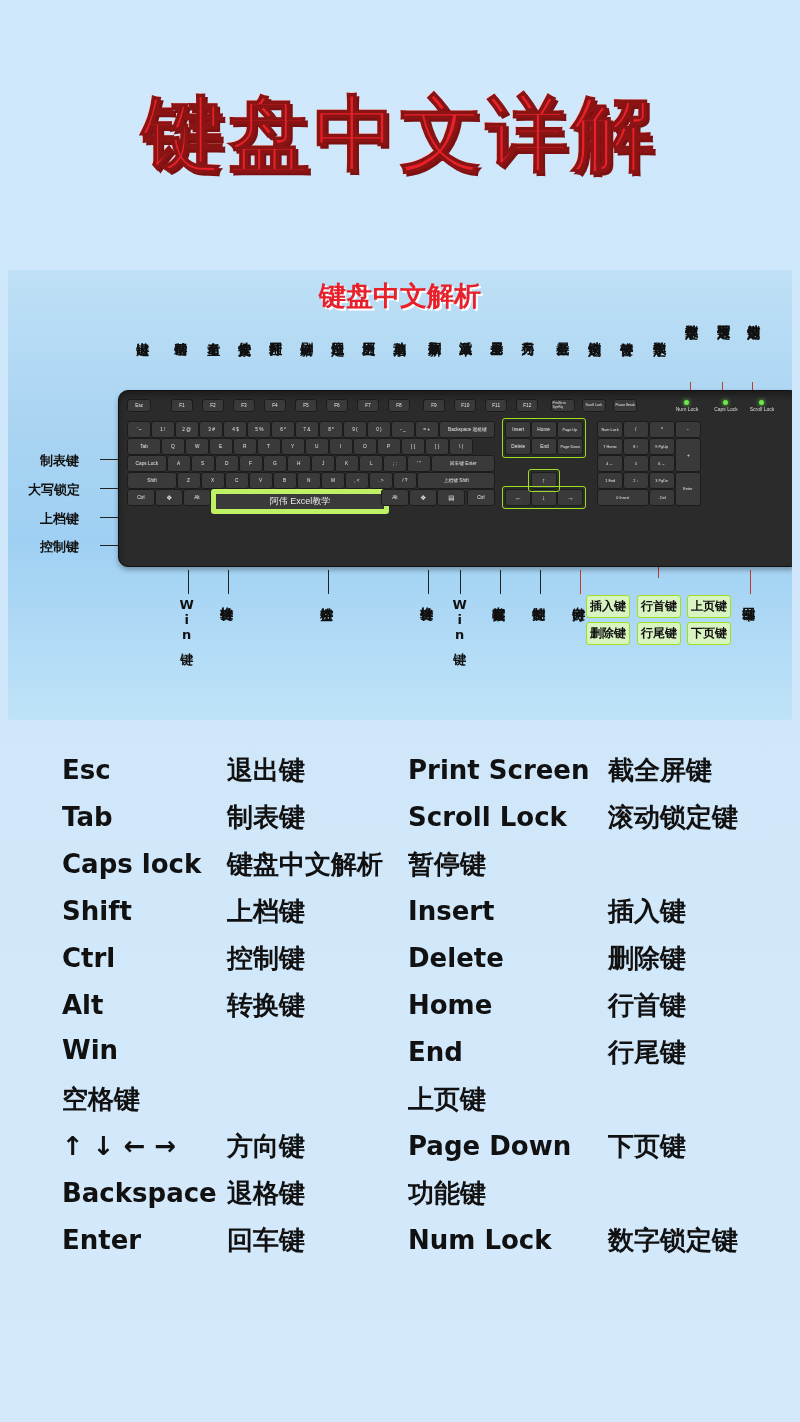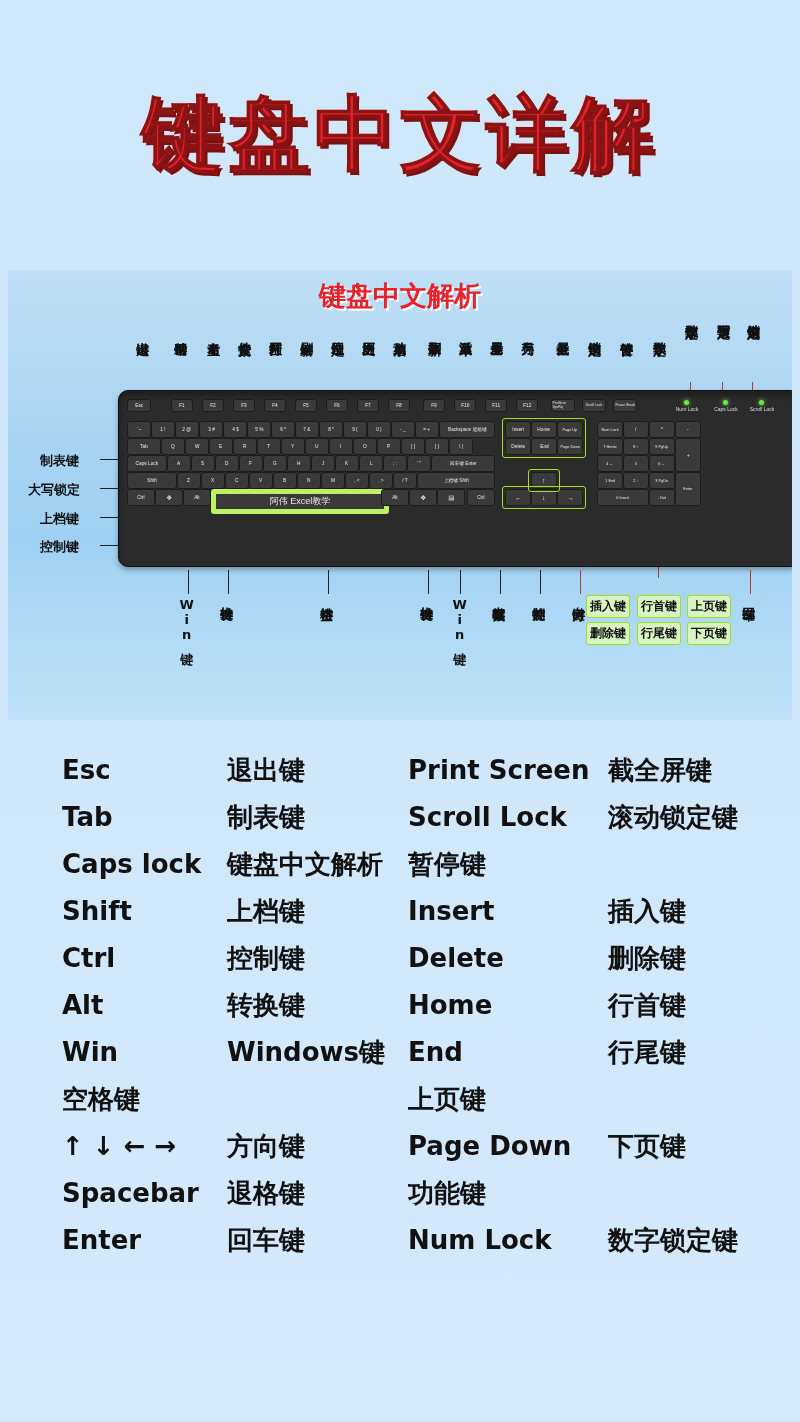--- a/index.html
+++ b/index.html
@@ -557,31 +557,30 @@
     <div class="lrow">
         <div class="lkey">Ctrl</div>
         <div class="lval">控制键</div>
       </div>
     <div class="lrow">
         <div class="lkey">Alt</div>
         <div class="lval">转换键</div>
       </div>
     <div class="lrow">
         <div class="lkey">Win</div>
-        <div class="lval">Windows键</div>
       </div>
     <div class="lrow">
         <div class="lval">空格键</div>
       </div>
     <div class="lrow">
         <div class="lkey">↑ ↓ ← →</div>
         <div class="lval">方向键</div>
       </div>
     <div class="lrow">
-        <div class="lkey">Spacebar</div>
+        <div class="lkey">Backspace</div>
         <div class="lval">退格键</div>
       </div>
     <div class="lrow">
         <div class="lkey">Enter</div>
         <div class="lval">回车键</div>
       </div>
   </div>
   <div class="col-right">
     <div class="lrow">
         <div class="lkey">Print Screen</div>

